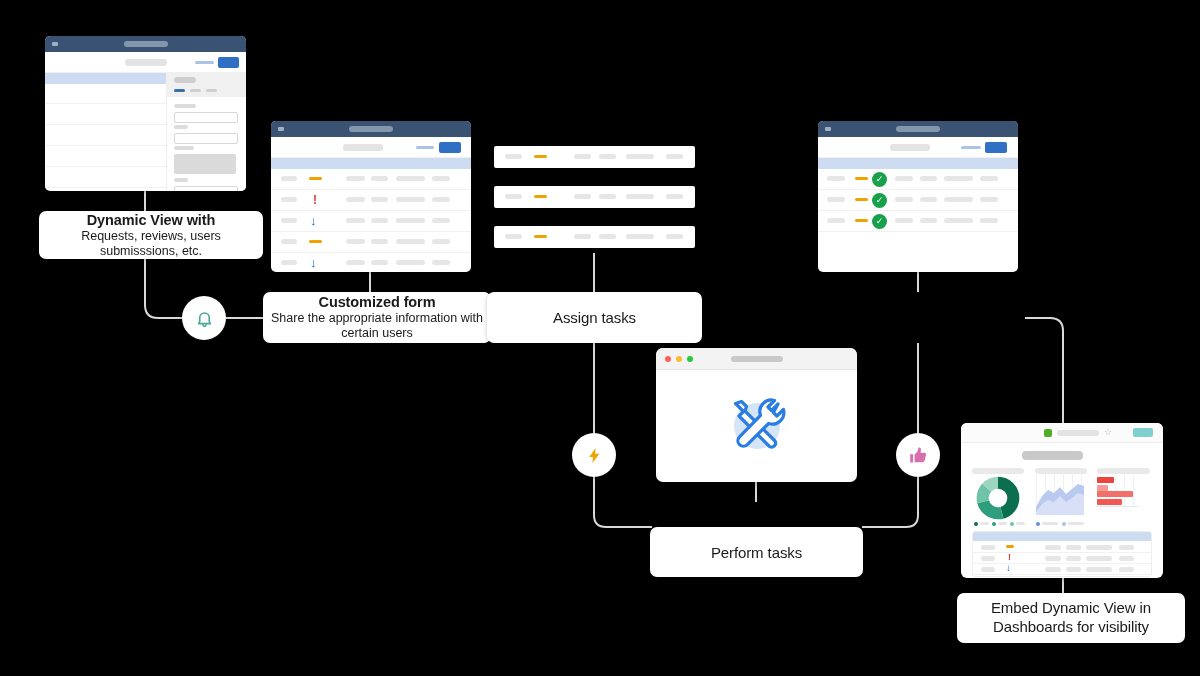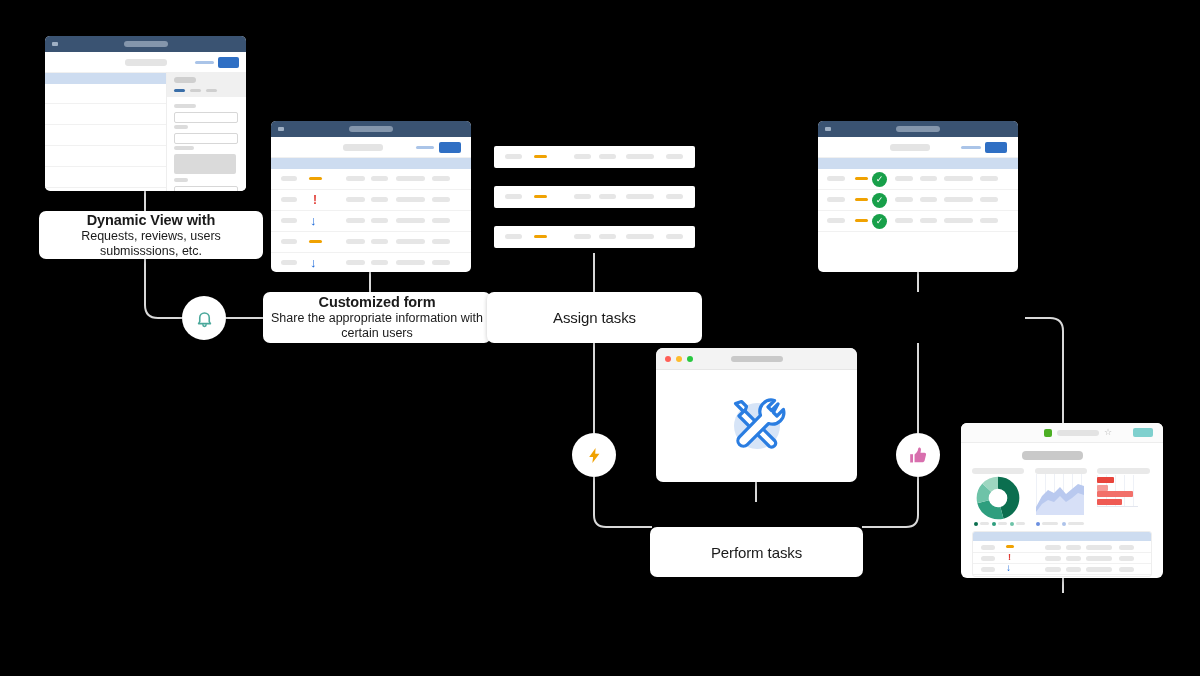--- a/index.html
+++ b/index.html
@@ -393,14 +393,17 @@
 
   <div class="label" style="left:487px;top:292px;width:215px;height:51px;">
     <span class="t" style="font-weight:400;font-size:15px;">Assign tasks</span>
   </div>
 
 
   <div class="label" style="left:650px;top:502px;width:213px;height:50px;margin-top:25px;">
     <span class="t" style="font-weight:400;font-size:15px;">Perform tasks</span>
   </div>
 
+  <div class="label" style="left:957px;top:593px;width:212px;height:50px;padding:0 8px;">
+    <span class="t" style="font-weight:400;font-size:15px;line-height:1.25;">Embed Dynamic View in Dashboards for visibility</span>
+  </div>
 
 </div>
 
 </body></html>

